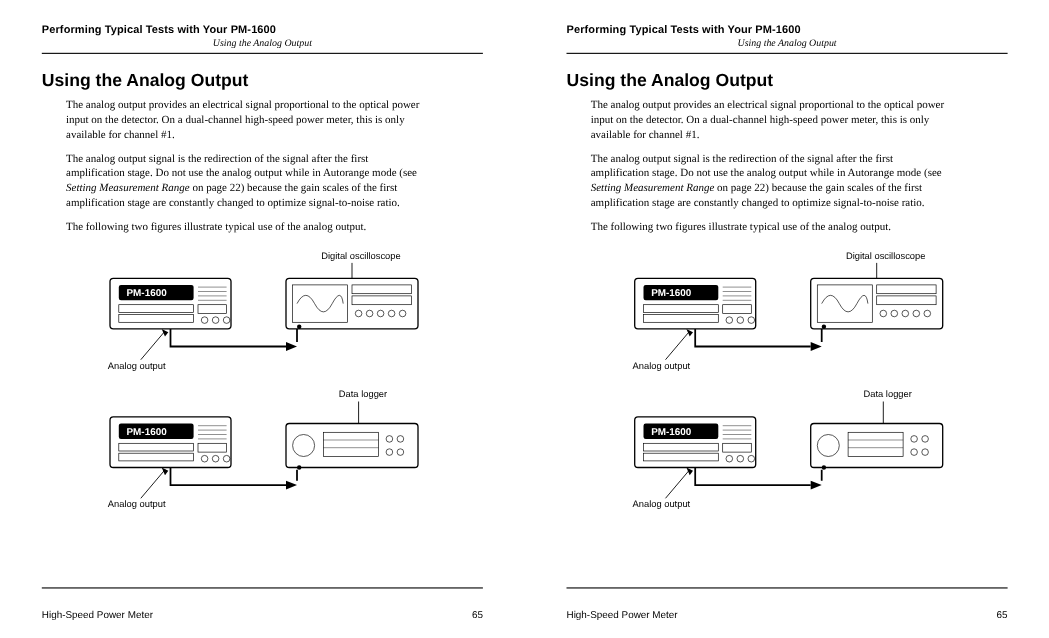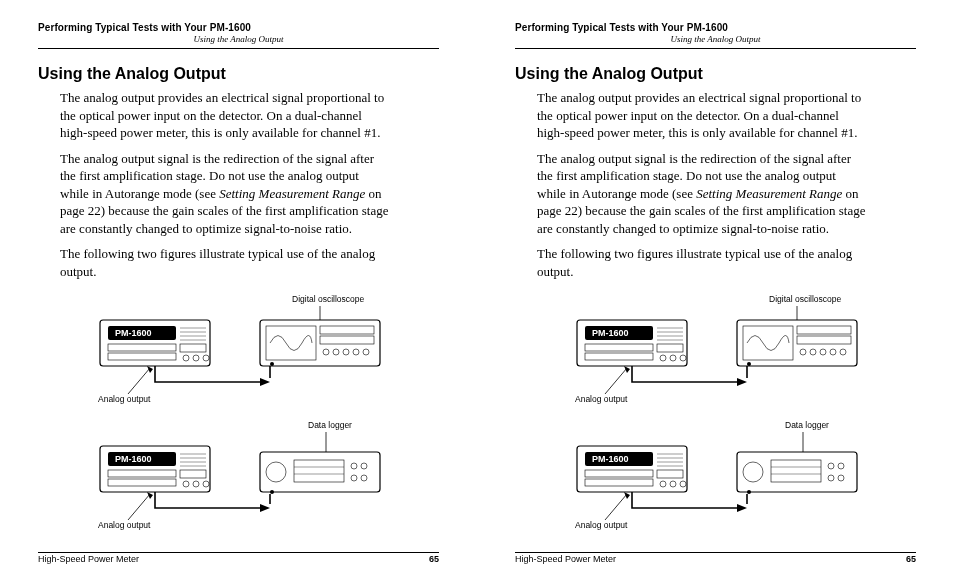--- a/index.html
+++ b/index.html
@@ -38,21 +38,21 @@
     border-bottom: 0.5px solid #000;
     padding-bottom: 4px;
   }
   h2.section-title {
     font-family: "Helvetica Neue", Arial, sans-serif;
     font-weight: 800;
     font-size: 16px;
     margin: 6px 0 6px;
   }
   p.body {
-    font-size: 13px;
+    font-size: 10px;
     line-height: 1.35;
     margin: 0 0 8px 22px;
     max-width: 330px;
   }
   .figure-area {
     margin: 8px 0 0 22px;
     text-align: right;
   }
   .caption-small {
     font-size: 8.5px;
@@ -78,24 +78,24 @@
   .arrowhead { fill:#000; }
   .footer {
     position: absolute;
     bottom: 16px;
     left: 38px;
     right: 38px;
     display: flex;
     justify-content: space-between;
     font-size: 9px;
     border-top: 0.5px solid #000;
-    padding-top: 1px;
+    padding-top: 19px;
     font-family: Arial, sans-serif;
   }
-  .footer .num { font-weight: 700; }
+  .footer .num { font-weight: 400; }
   .pm-label {
     font-family: Arial, sans-serif;
     font-weight: 700;
     font-size: 9px;
     fill: #fff;
   }
   .ital { font-style: italic; text-align: center; }
 </style>
 </head>
 <body>

